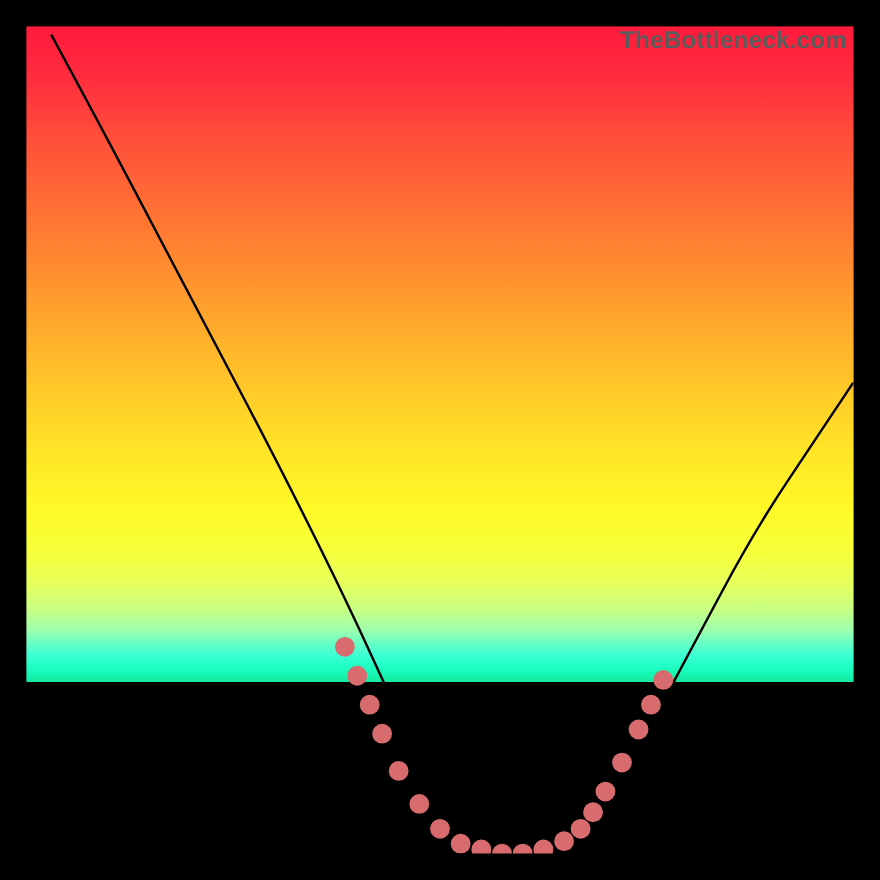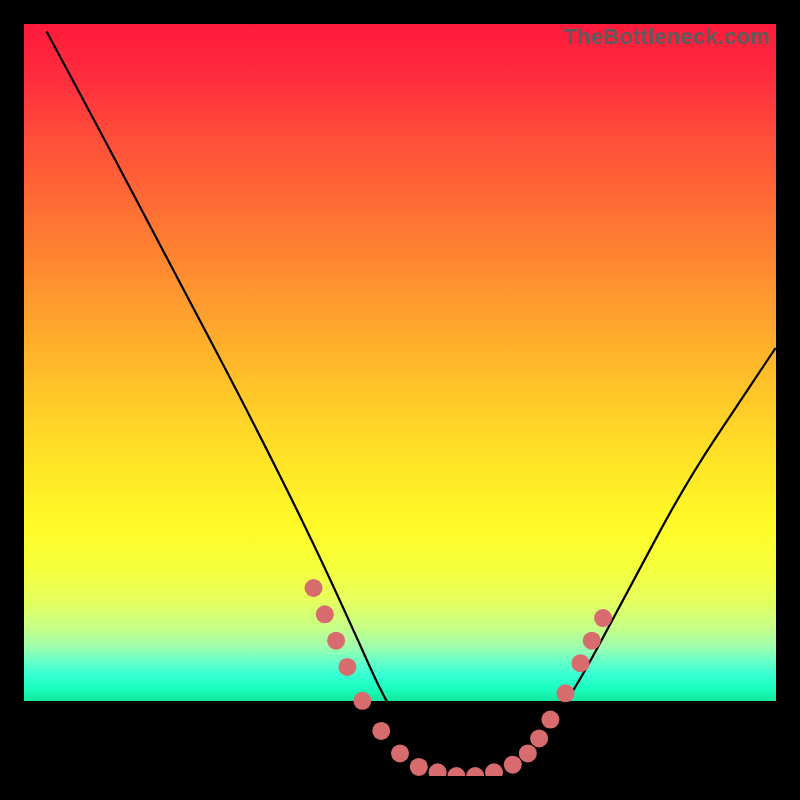--- a/index.html
+++ b/index.html
@@ -8,21 +8,21 @@
     position: relative;
     width: 800px;
     height: 800px;
     background: #000;
   }
   .plot-area {
     position: absolute;
     left: 24px;
     top: 24px;
     width: 752px;
-    height: 677px;
+    height: 596px;
     background: linear-gradient(to bottom,
       #ff1a3c 0%,
       #ff2d3e 8%,
       #ff4b3a 16%,
       #ff6a35 26%,
       #ff8a30 36%,
       #ffab2c 46%,
       #ffcb28 56%,
       #ffe826 66%,
       #fffa28 74%,

